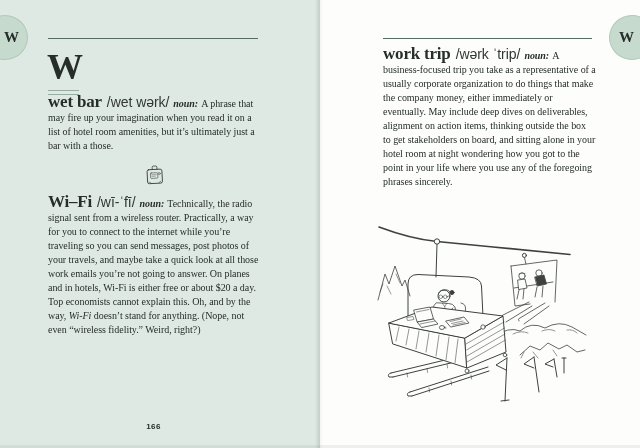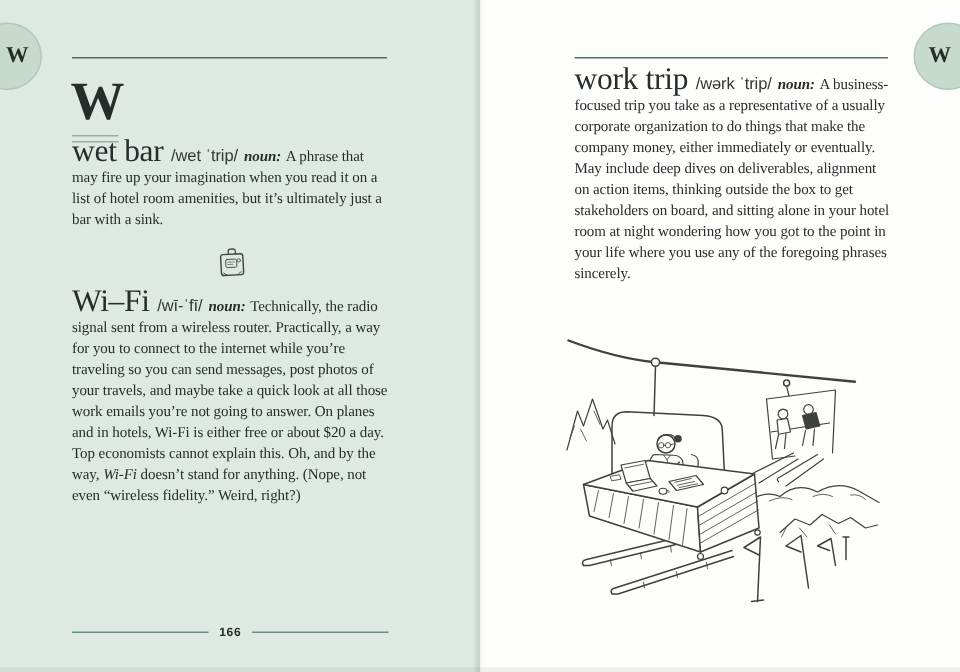--- a/index.html
+++ b/index.html
@@ -24,28 +24,28 @@
     position:absolute;left:47px;top:46px;line-height:1;
     font:bold 36px "Liberation Serif", serif;color:var(--ink,#262d2b);
     letter-spacing:-1px;margin:0;
   }
   .letter-underline{position:absolute;left:48px;top:90px;width:31px;height:3px;
     border-top:1px solid #97aca2;border-bottom:1px solid #97aca2;}
 
   .entry{position:absolute;margin:0;width:213px;
     font:10px/14px "Liberation Serif", serif;color:var(--ink,#262d2b);
     letter-spacing:-0.05px;}
-  .hw{font-weight:normal;font-size:21px;letter-spacing:-0.2px;margin-right:5px;line-height:10px;}
-  .pron{font-family:"Liberation Sans", sans-serif;font-size:11px;color:#303734;margin-right:4px;}
+  .hw{font-weight:bold;font-size:17px;letter-spacing:-0.2px;margin-right:5px;line-height:10px;}
+  .pron{font-family:"Liberation Sans", sans-serif;font-size:14px;color:#303734;margin-right:4px;}
   .pos{font-weight:bold;font-style:italic;margin-right:3px;font-family:Liberation Serif, serif;}
   .it{font-style:italic;text-align:right;}
 
   .ornament{position:absolute;left:48px;top:161px;width:213px;text-align:center;}
 
-  .page-footer{position:absolute;top:417px;display:flex;align-items:center;gap:5px;}
+  .page-footer{position:absolute;top:417px;display:flex;align-items:center;gap:5px;flex-direction:column;}
   .page.left .page-footer{left:48px;width:211px;}
   .page.right .page-footer{left:63px;width:209px;}
   .pageline{flex:1;height:1px;background:var(--accent-line,#5f9187);}
   .pagenum{font:bold 8px "Liberation Sans", sans-serif;letter-spacing:.4px;color:var(--ink,#262d2b);padding:0 2px;}
 
   .tab{position:absolute;width:46px;height:45px;border-radius:50%;
     background:var(--tab-bg,#c6dacd);border:1px solid var(--tab-border,#b2c8bc);
     box-sizing:border-box;display:flex;align-items:center;
     font:bold 15px "Liberation Serif", serif;color:var(--ink,#262d2b);}
   .tab.left-tab{left:-18px;top:15px;justify-content:flex-end;padding-right:8px;}
@@ -69,21 +69,21 @@
 
 <div class="book">
 
   <div class="page left">
     <div class="top-rule"></div>
 
     <h1 class="section-letter">W</h1>
     <div class="letter-underline"></div>
 
     <p class="entry" style="top:95px;left:48px;">
-      <span class="hw">wet bar</span><span class="pron">/wet ˈtrip/</span><span class="pos">noun:</span><span><span>A phrase that may fire up your imagination when you read it on a list of hotel room amenities, but it’s ultimately just a bar with a sink.</span></span>
+      <span class="hw">wet bar</span><span class="pron">/wet wərk/</span><span class="pos">noun:</span><span><span>A phrase that may fire up your imagination when you read it on a list of hotel room amenities, but it’s ultimately just a bar with a those.</span></span>
     </p>
 
     <div class="ornament">
       <svg class="suitcase" width="22" height="27" viewBox="0 0 26 30">
         <g transform="rotate(-3 13 18)">
           <rect x="4" y="9" width="17.5" height="16.5" rx="2" stroke-width="1.1"></rect>
           <path d="M10.2,9 V6.6 Q10.2,5 11.8,5 h2.4 Q15.8,5 15.8,6.6 V9" stroke-width="1"></path>
           <rect x="7.8" y="13" width="8.6" height="6.4" rx="1" stroke-width=".7"></rect>
           <path d="M9.4,15.2 h5.2 M9.4,17 h4" stroke-width=".5"></path>
           <circle cx="18.2" cy="14.2" r="1.3" stroke-width=".6"></circle>

